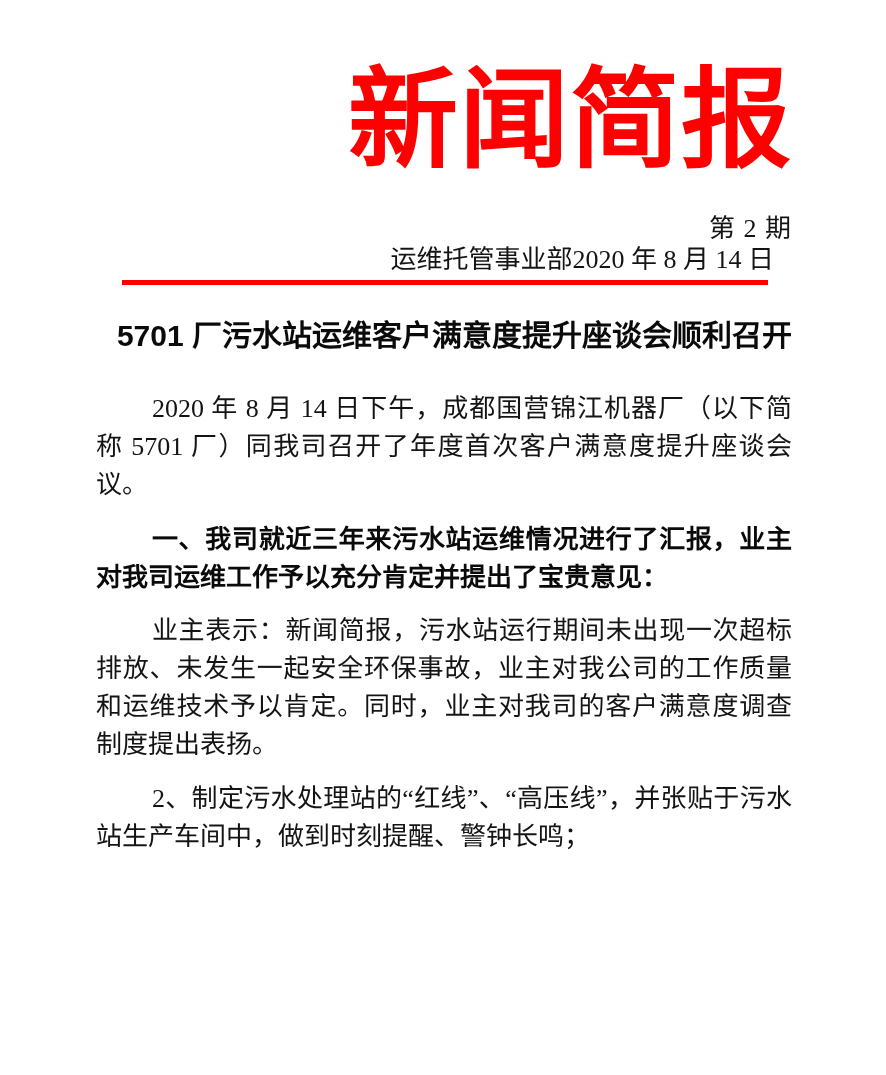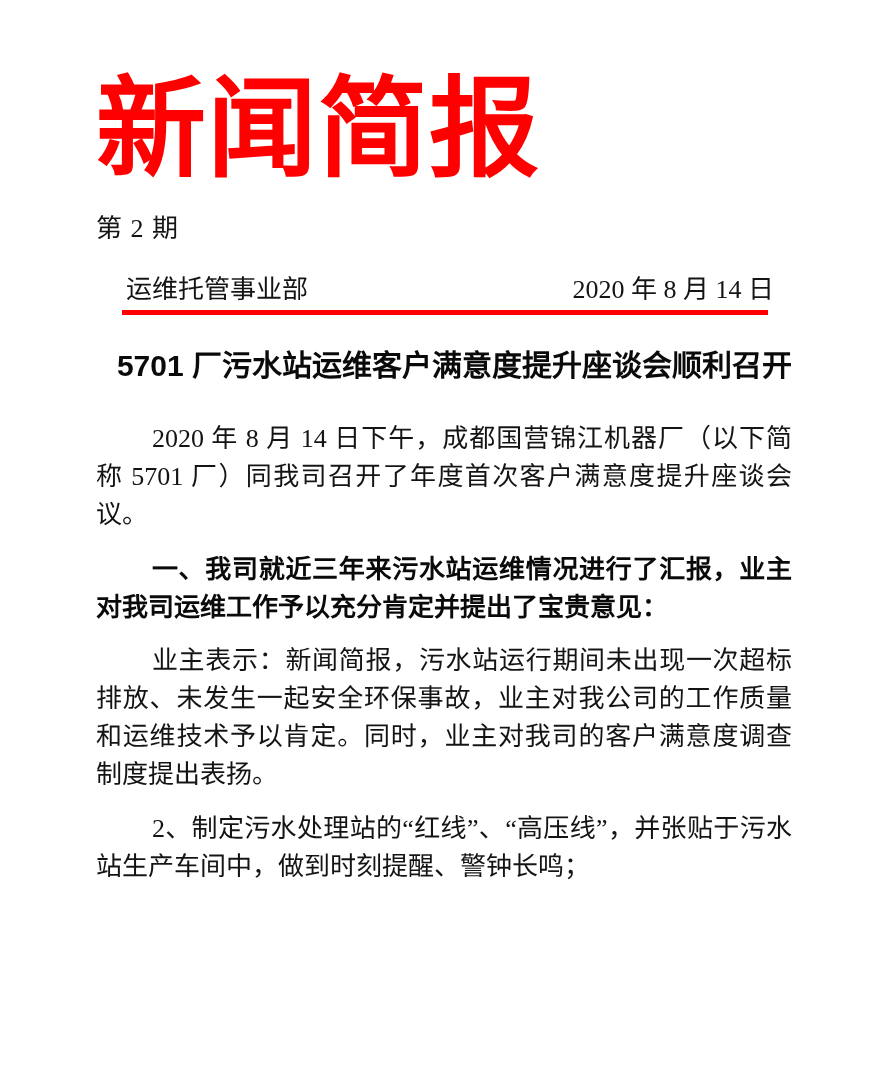--- a/index.html
+++ b/index.html
@@ -14,41 +14,40 @@
     height: 1075px;
     margin: 0;
     padding: 60px 94px 0 96px;
     background: #ffffff;
     color: #141414;
     font-family: "Liberation Serif", "DejaVu Serif", serif;
     overflow: hidden;
   }
   .masthead {
     margin: 0;
-    text-align: left;
-    font-family: Liberation Sans, sans-serif;
+    text-align: right;
+    font-family: Liberation Mono, monospace;
     font-weight: bold;
     font-size: 110px;
     line-height: 138px;
     letter-spacing: 1px;
     color: #ff0000;
     white-space: nowrap;
   }
   .issue-line {
     margin-top: 16px;
-    text-align: left;
+    text-align: right;
     font-size: 26px;
     line-height: 30px;
     letter-spacing: 1px;
   }
   .meta-row {
     display: flex;
-    justify-content: space-between;
+    justify-content: flex-end;
     align-items: baseline;
-    margin-top: 30px;
     padding: 0 18px 0 30px;
     font-size: 26px;
     line-height: 32px;
   }
   .red-rule {
     height: 5px;
     background: #ff0000;
     margin: 4px 24px 0 26px;
   }
   .headline {

